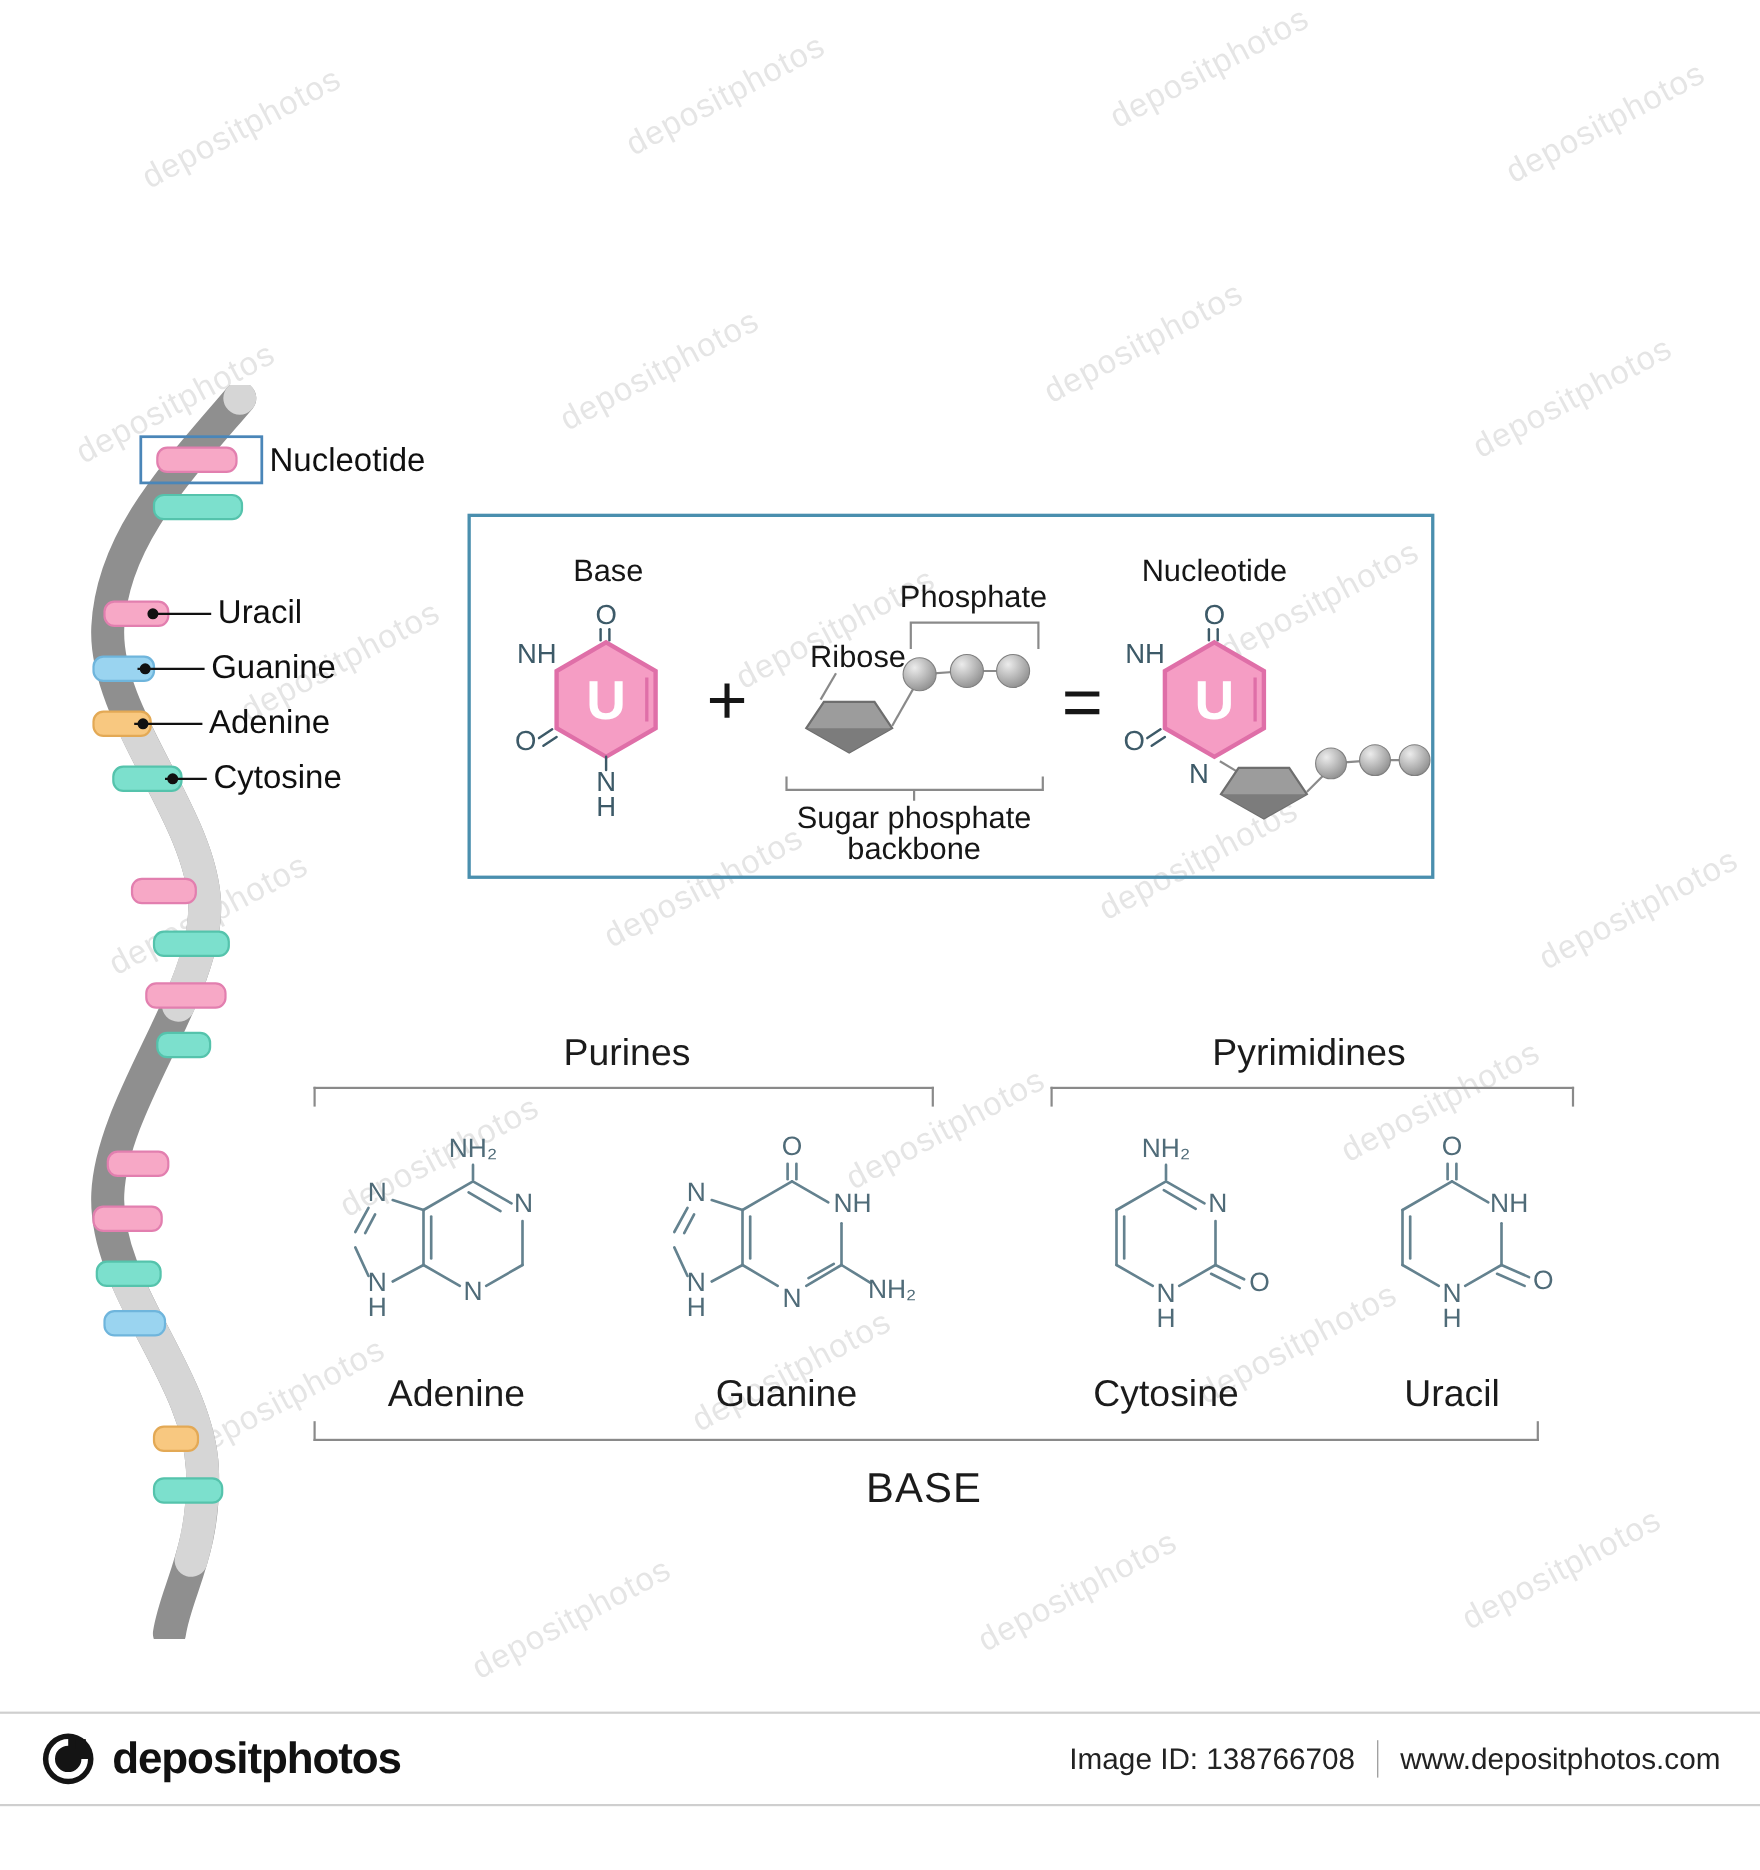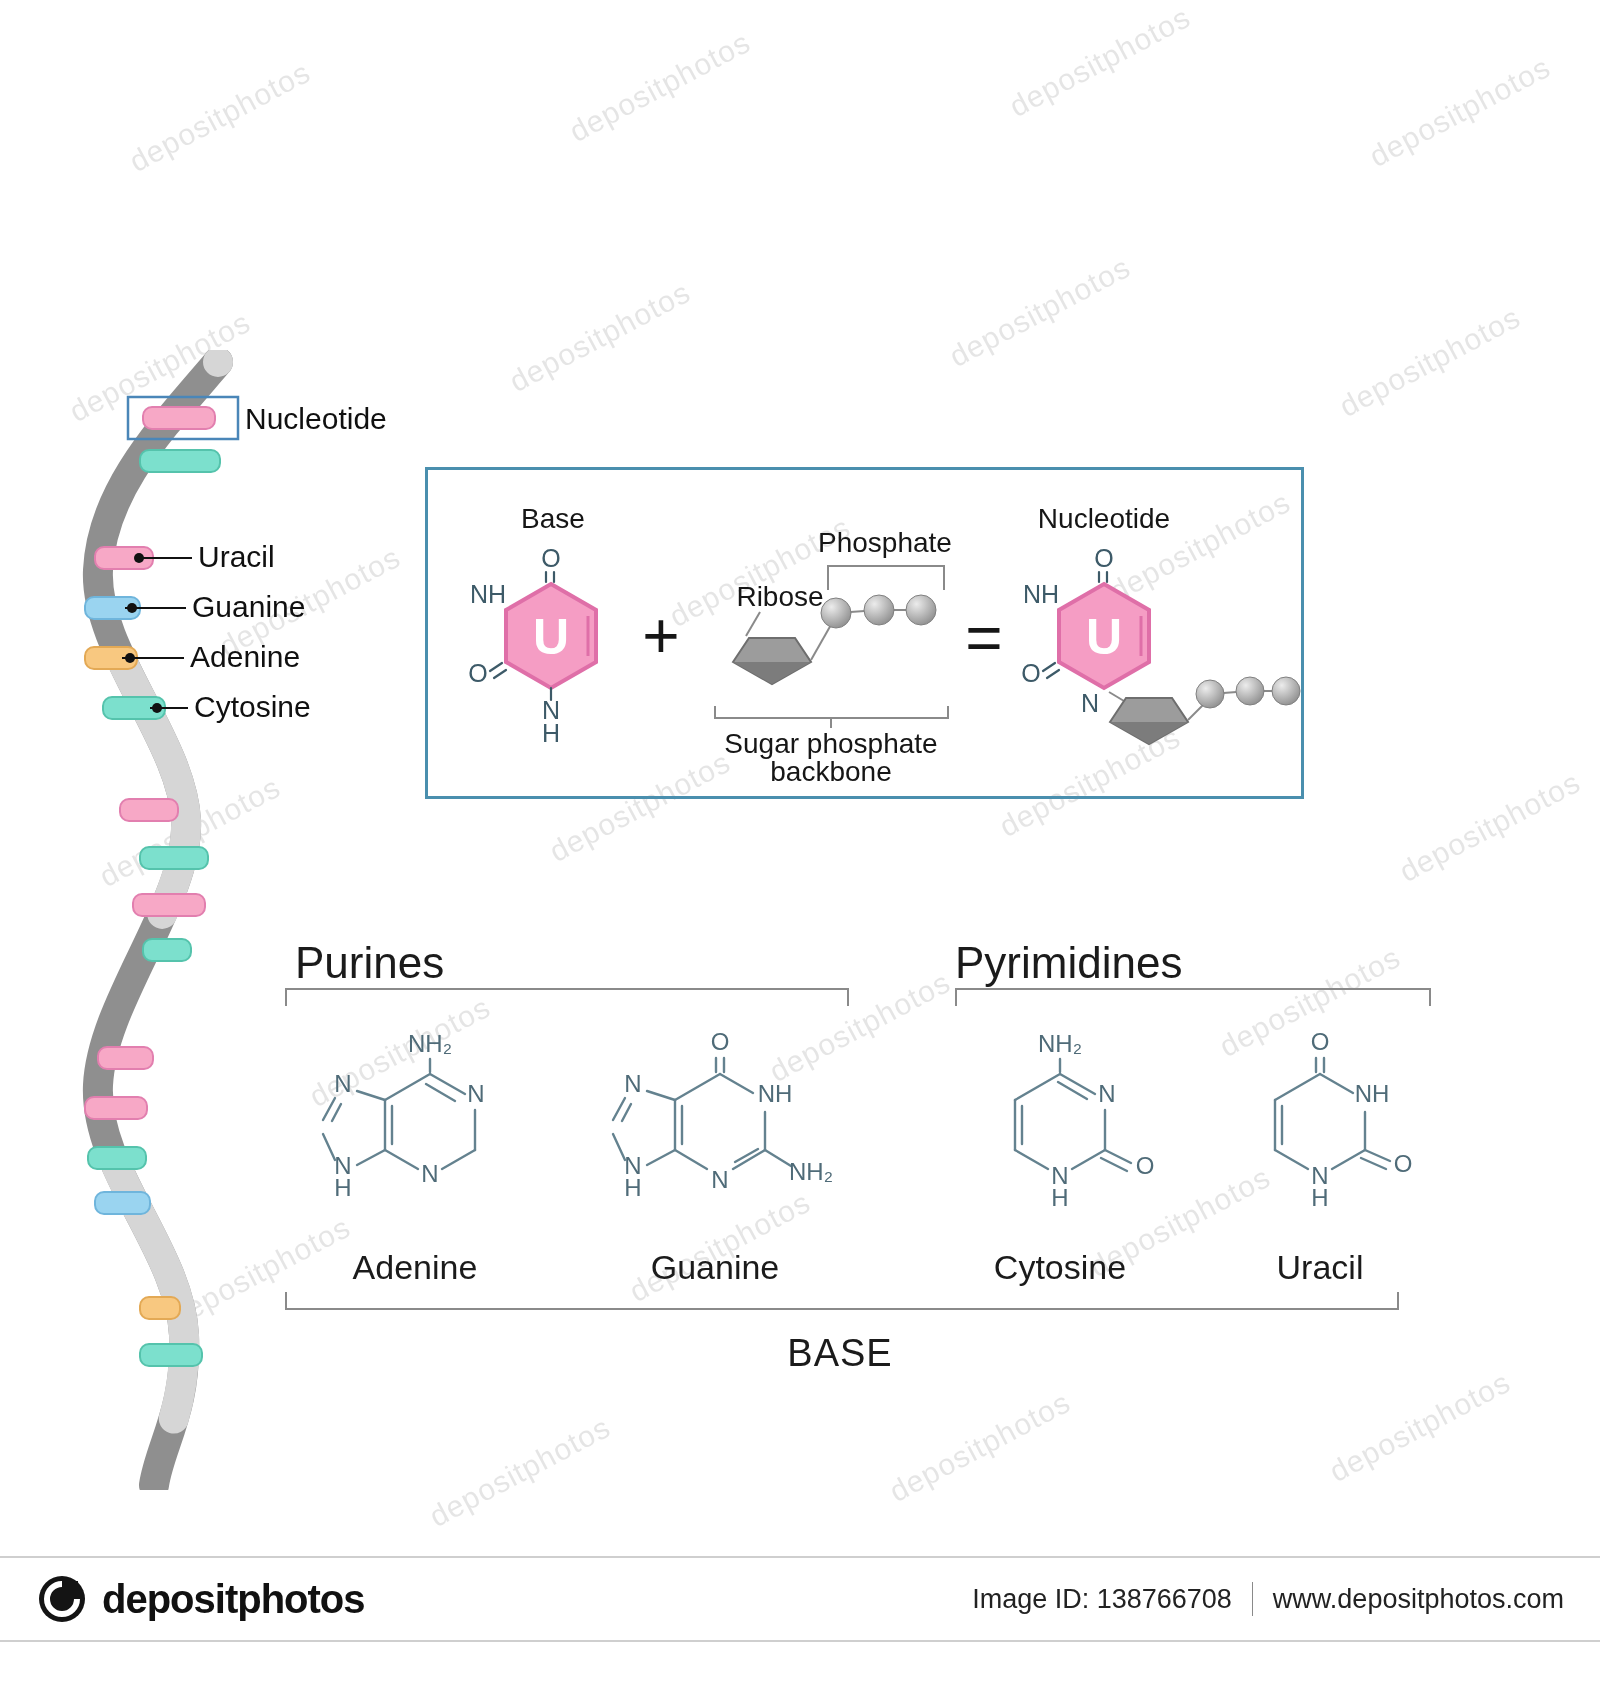--- a/index.html
+++ b/index.html
@@ -37,21 +37,21 @@
   .sugar{fill:#9c9c9c;stroke:#6e6e6e;stroke-width:2;}
   .sugar-shade{fill:#7c7c7c;stroke:none;}
 
   
   .bar-pink{fill:#F7A8C6;stroke:#E27FAF;stroke-width:2;}
   .bar-teal{fill:#7CE0CD;stroke:#55C3AC;stroke-width:2;}
   .bar-blue{fill:#9AD4F0;stroke:#6FB5DC;stroke-width:2;}
   .bar-orange{fill:#F8C880;stroke:#E3A955;stroke-width:2;}
 
   
-  .group-lbl{position:absolute;font-size:44px;color:#1b1b1b;}
+  .group-lbl{position:absolute;font-size:34px;color:#1b1b1b;text-align:center;}
   .chem-name{position:absolute;font-size:34px;color:#1b1b1b;text-align:center;}
   .bracket-down{position:absolute;height:16px;border-top:2px solid #8a8a8a;
       border-left:2px solid #8a8a8a;border-right:2px solid #8a8a8a;}
   .bracket-up{position:absolute;height:16px;border-bottom:2px solid #8a8a8a;
       border-left:2px solid #8a8a8a;border-right:2px solid #8a8a8a;}
   .base-lbl{position:absolute;font-size:38px;color:#1b1b1b;text-align:center;letter-spacing:1px;}
 
   
   .footer{position:absolute;left:0;top:1556px;width:1600px;height:86px;background:#ffffff;
       border-top:2px solid #cfcfcf;border-bottom:2px solid #cfcfcf;

